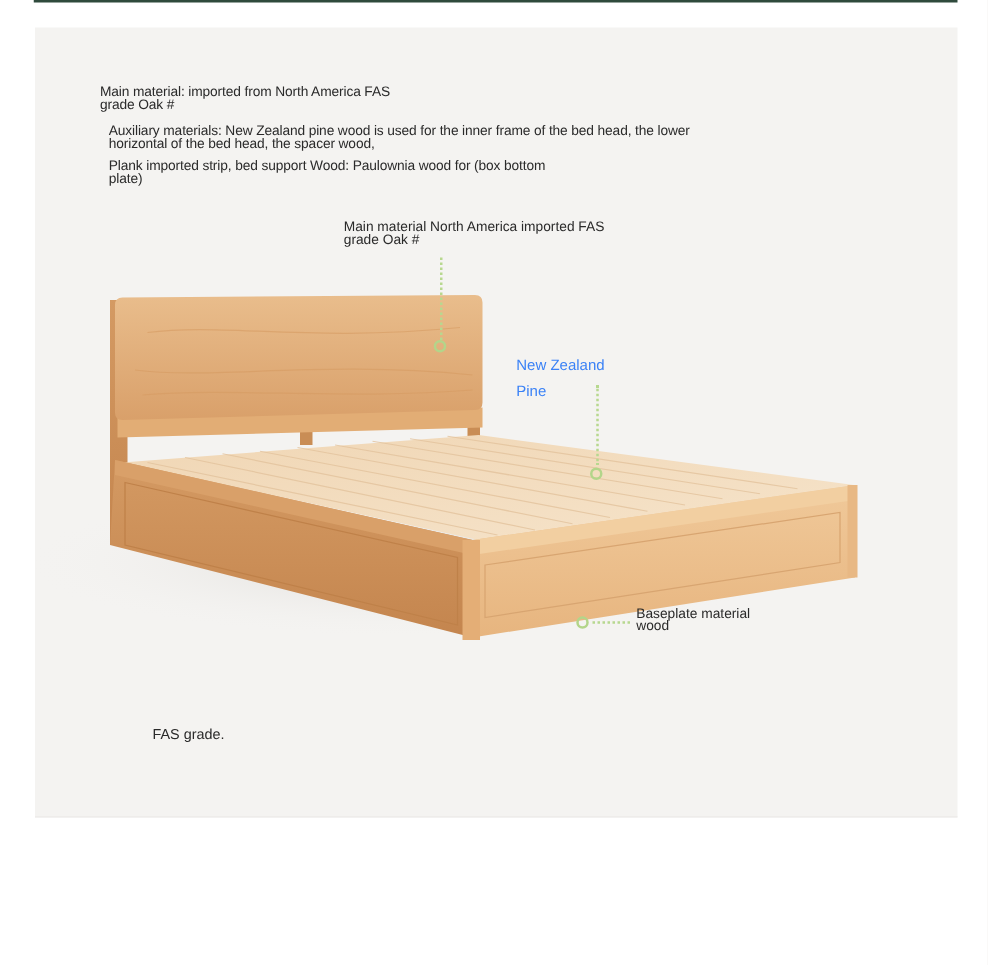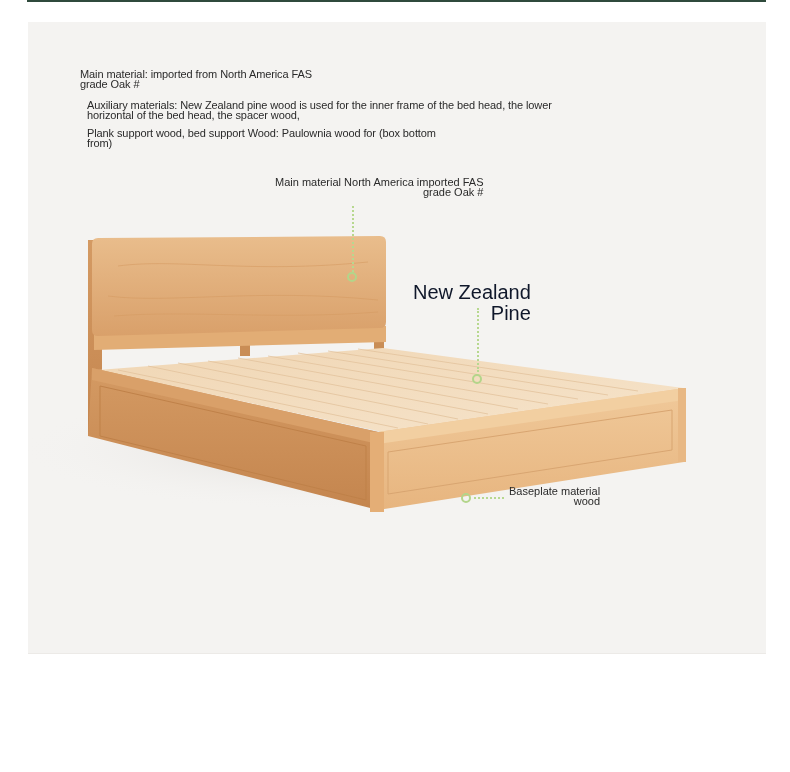--- a/index.html
+++ b/index.html
@@ -18,24 +18,24 @@
   .panel {
     position: absolute; left: 28px; top: 22px; width: 738px; height: 631px;
     background: #f4f3f1;
     border-bottom: 1px solid #eceae7;
   }
   .para {
     position: absolute; font-size: 11px; line-height: 10px; color: #2a2a2a;
     letter-spacing: -0.1px;
   }
   .callout {
-    position: absolute; font-size: 11px; line-height: 10px; color: #2a2a2a; text-align: right;
+    position: absolute; font-size: 11px; line-height: 10px; color: #2a2a2a;
   }
   .callout.big {
-    font-size: 20px; line-height: 21px; color: #0f172a;
+    font-size: 12px; line-height: 21px; color: #3b82f6;
   }
   .foot {
     position: absolute; font-size: 11.5px; line-height: 23px; color: #2a2a2a;
   }
   .vdots {
     position: absolute; width: 0;
     border-left: 2px dotted #b7d88f;
   }
   .hdots {
     position: absolute; height: 0;
@@ -56,22 +56,22 @@
 
 <div class="para" style="left:80px; top:69px;">
   <div>Main material: imported from North America FAS</div>
   <div>grade Oak #</div>
 </div>
 <div class="para" style="left:87px; top:100px;">
   <div>Auxiliary materials: New Zealand pine wood is used for the inner frame of the bed head, the lower</div>
   <div>horizontal of the bed head, the spacer wood,</div>
 </div>
 <div class="para" style="left:87px; top:128px;">
-  <div>Plank support wood, bed support Wood: Paulownia wood for (box bottom</div>
-  <div>from)</div>
+  <div>Plank imported strip, bed support Wood: Paulownia wood for (box bottom</div>
+  <div>plate)</div>
 </div>
 
 <svg class="bed" width="680" height="330" viewBox="0 0 680 330">
   <defs>
     <linearGradient id="oak" x1="0" y1="0" x2="0" y2="1">
       <stop offset="0" stop-color="#e9bd8c"></stop>
       <stop offset="1" stop-color="#d9a06a"></stop>
     </linearGradient>
     <linearGradient id="oakDark" x1="0" y1="0" x2="0" y2="1">
       <stop offset="0" stop-color="#d49a63"></stop>
@@ -142,13 +142,14 @@
 <div class="ring" style="left:472px; top:374px;"></div>
 
 <div class="ring" style="left:461px; top:493px;"></div>
 <div class="hdots" style="left:474px; top:497px; width:30px;"></div>
 <div class="callout" style="left:509px; top:486px;">
   <div>Baseplate material</div>
   <div>wood</div>
 </div>
 
 <div class="foot" style="left:122px; top:577px;">
+  <div>FAS grade.</div>
 </div>
 
 </body></html>

